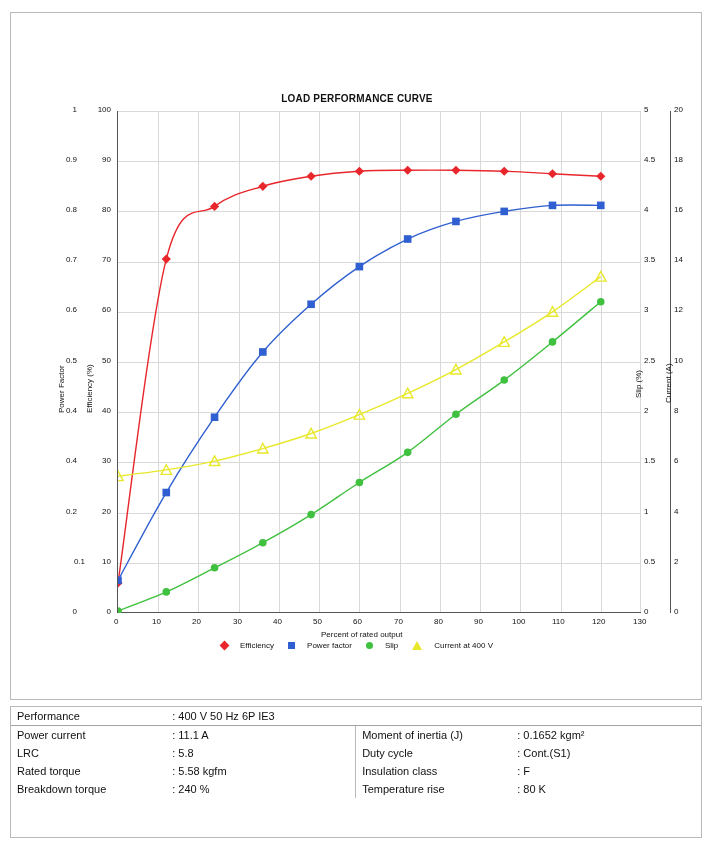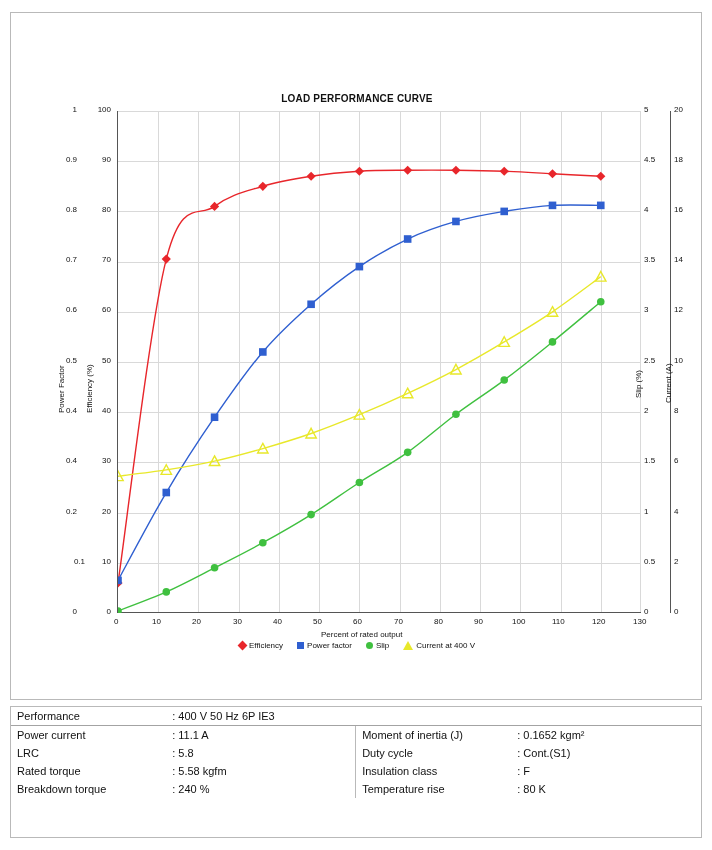--- a/index.html
+++ b/index.html
@@ -50,21 +50,21 @@
     transform:rotate(-90deg);
     transform-origin:left top;
   }
 
   
   #legend {
     position:absolute; top:628px; left:0; width:692px;
     display:flex; justify-content:center; align-items:center; gap:14px;
     font-size:8px; color:#111;
   }
-  .lg-item { display:flex; align-items:center; gap:3px; }
+  .lg-item { display:flex; align-items:center; gap:12px; }
   .lg-mark { width:9px; height:9px; display:inline-block; }
   .m-diamond { background:#e8262b; transform:rotate(45deg); width:7px; height:7px; }
   .m-square  { background:#2f5fd0; width:7px; height:7px; }
   .m-circle  { background:#3fc03f; width:7px; height:7px; border-radius:50%; }
   .m-tri {
     width:0;height:0;border-left:5px solid transparent;border-right:5px solid transparent;
     border-bottom:9px solid #e8e82a;
   }
 
   

